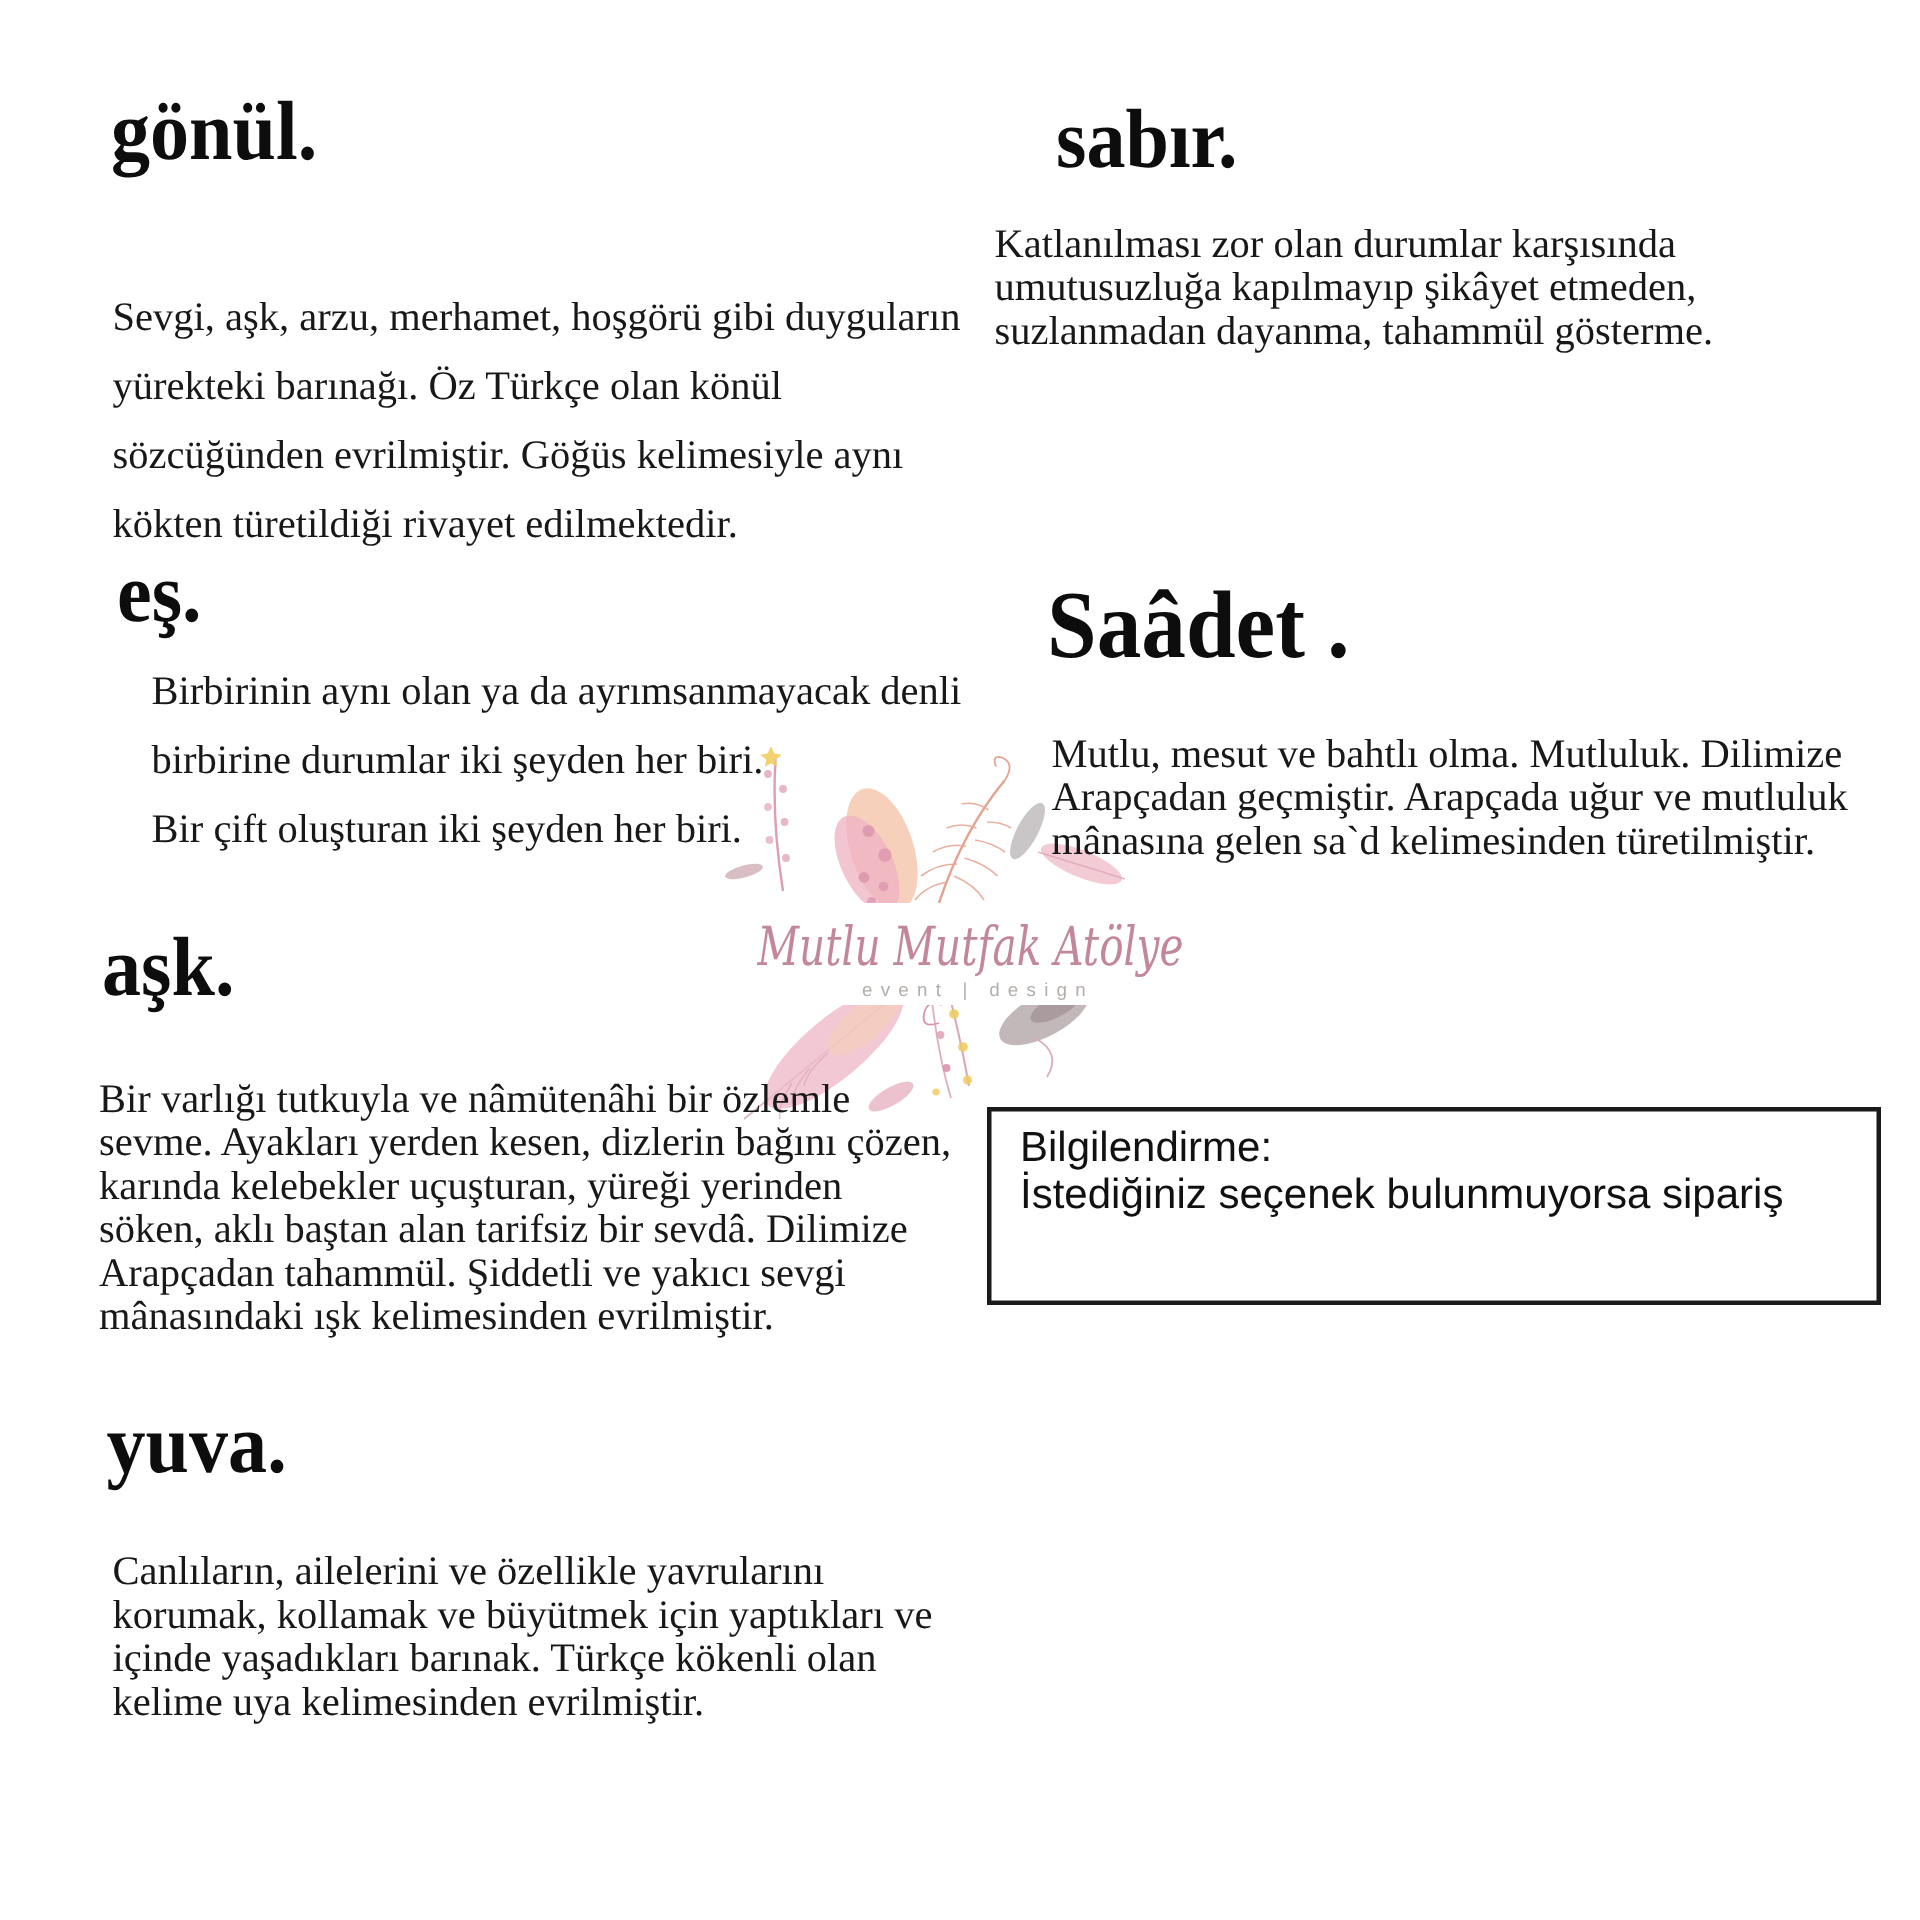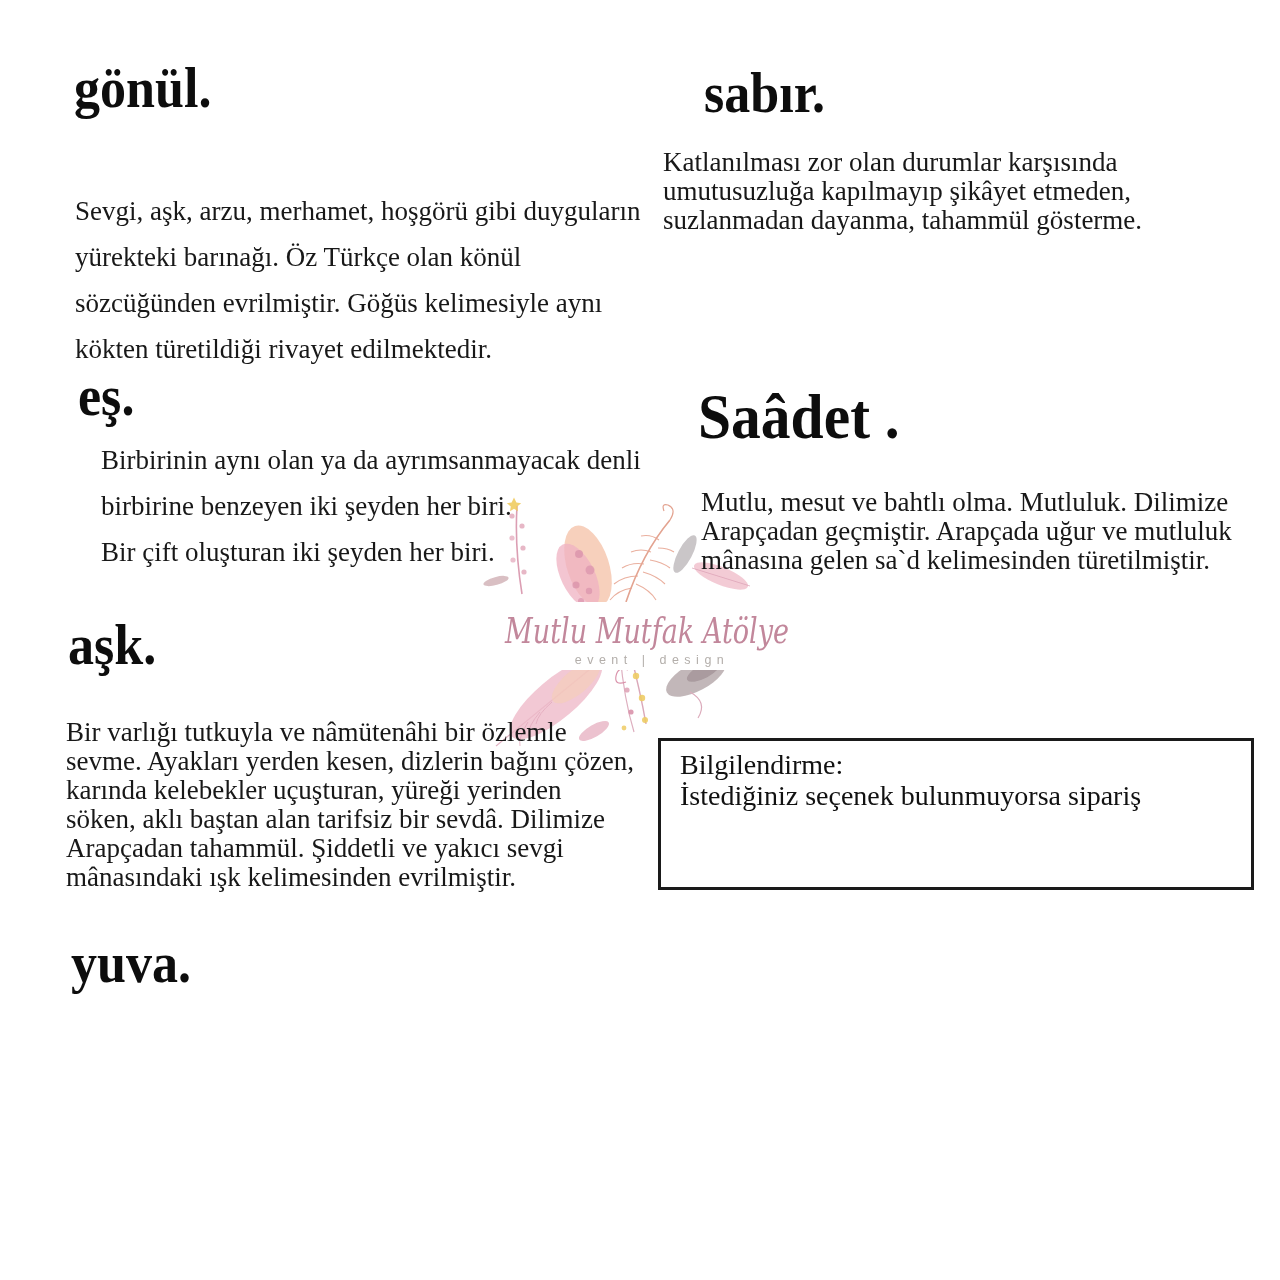--- a/index.html
+++ b/index.html
@@ -40,24 +40,24 @@
   #p-es     { left:76px;  top:437px;margin-left:25px; }
   #h-saadet { left:698px; top:385px; font-size:64px; }
   #p-saadet { left:701px; top:488px; }
   #h-ask    { left:68px;  top:617px; }
   #p-ask    { left:66px;  top:718px; }
   #h-yuva   { left:71px;  top:935px; }
   #p-yuva   { left:75px;  top:1033px; }
 
   
   #info-box {
-    position:absolute; z-index:2; left:658px; top:738px; width:596px; height:152px;
+    position:absolute; z-index:2; left:658px; top:738px; width:596px; height:132px;
     border:3px solid #1a1a1a; background:#ffffff;
     padding:8px 18px 0 19px;
-    font-family:Liberation Serif, serif;
+    font-family:Liberation Sans, sans-serif;
     font-size:28px; color:#111111;
   }
   #info-box .tline { line-height:31px; white-space:nowrap; }
 </style>
 </head>
 <body>
 
 <div class="page">
 
   <svg class="watermark" viewBox="0 0 344 276" aria-hidden="true">
@@ -148,21 +148,21 @@
   <h2 id="h-sabir" class="term">sabır.</h2>
   <div id="p-sabir" class="def lh29">
       <div class="tline">Katlanılması zor olan durumlar karşısında</div>
       <div class="tline">umutusuzluğa kapılmayıp şikâyet etmeden,</div>
       <div class="tline">suzlanmadan dayanma, tahammül gösterme.</div>
     </div>
 
   <h2 id="h-es" class="term">eş.</h2>
   <div id="p-es" class="def lh46">
       <div class="tline">Birbirinin aynı olan ya da ayrımsanmayacak denli</div>
-      <div class="tline">birbirine benzeyen iki şeyden her biri.</div>
+      <div class="tline">birbirine durumlar iki şeyden her biri.</div>
       <div class="tline">Bir çift oluşturan iki şeyden her biri.</div>
     </div>
 
   <h2 id="h-saadet" class="term">Saâdet .</h2>
   <div id="p-saadet" class="def lh29">
       <div class="tline">Mutlu, mesut ve bahtlı olma. Mutluluk. Dilimize</div>
       <div class="tline">Arapçadan geçmiştir. Arapçada uğur ve mutluluk</div>
       <div class="tline">mânasına gelen sa`d kelimesinden türetilmiştir.</div>
     </div>
 
@@ -170,19 +170,25 @@
   <div id="p-ask" class="def lh29">
       <div class="tline">Bir varlığı tutkuyla ve nâmütenâhi bir özlemle</div>
       <div class="tline">sevme. Ayakları yerden kesen, dizlerin bağını çözen,</div>
       <div class="tline">karında kelebekler uçuşturan, yüreği yerinden</div>
       <div class="tline">söken, aklı baştan alan tarifsiz bir sevdâ. Dilimize</div>
       <div class="tline">Arapçadan tahammül. Şiddetli ve yakıcı sevgi</div>
       <div class="tline">mânasındaki ışk kelimesinden evrilmiştir.</div>
     </div>
 
   <h2 id="h-yuva" class="term">yuva.</h2>
+  <div id="p-yuva" class="def lh29">
+      <div class="tline">Canlıların, ailelerini ve özellikle yavrularını</div>
+      <div class="tline">korumak, kollamak ve büyütmek için yaptıkları ve</div>
+      <div class="tline">içinde yaşadıkları barınak. Türkçe kökenli olan</div>
+      <div class="tline">kelime uya kelimesinden evrilmiştir.</div>
+    </div>
 
   <div id="info-box">
       <div class="tline">Bilgilendirme:</div>
       <div class="tline">İstediğiniz seçenek bulunmuyorsa sipariş</div>
     </div>
 
 </div>
 
 </body></html>

